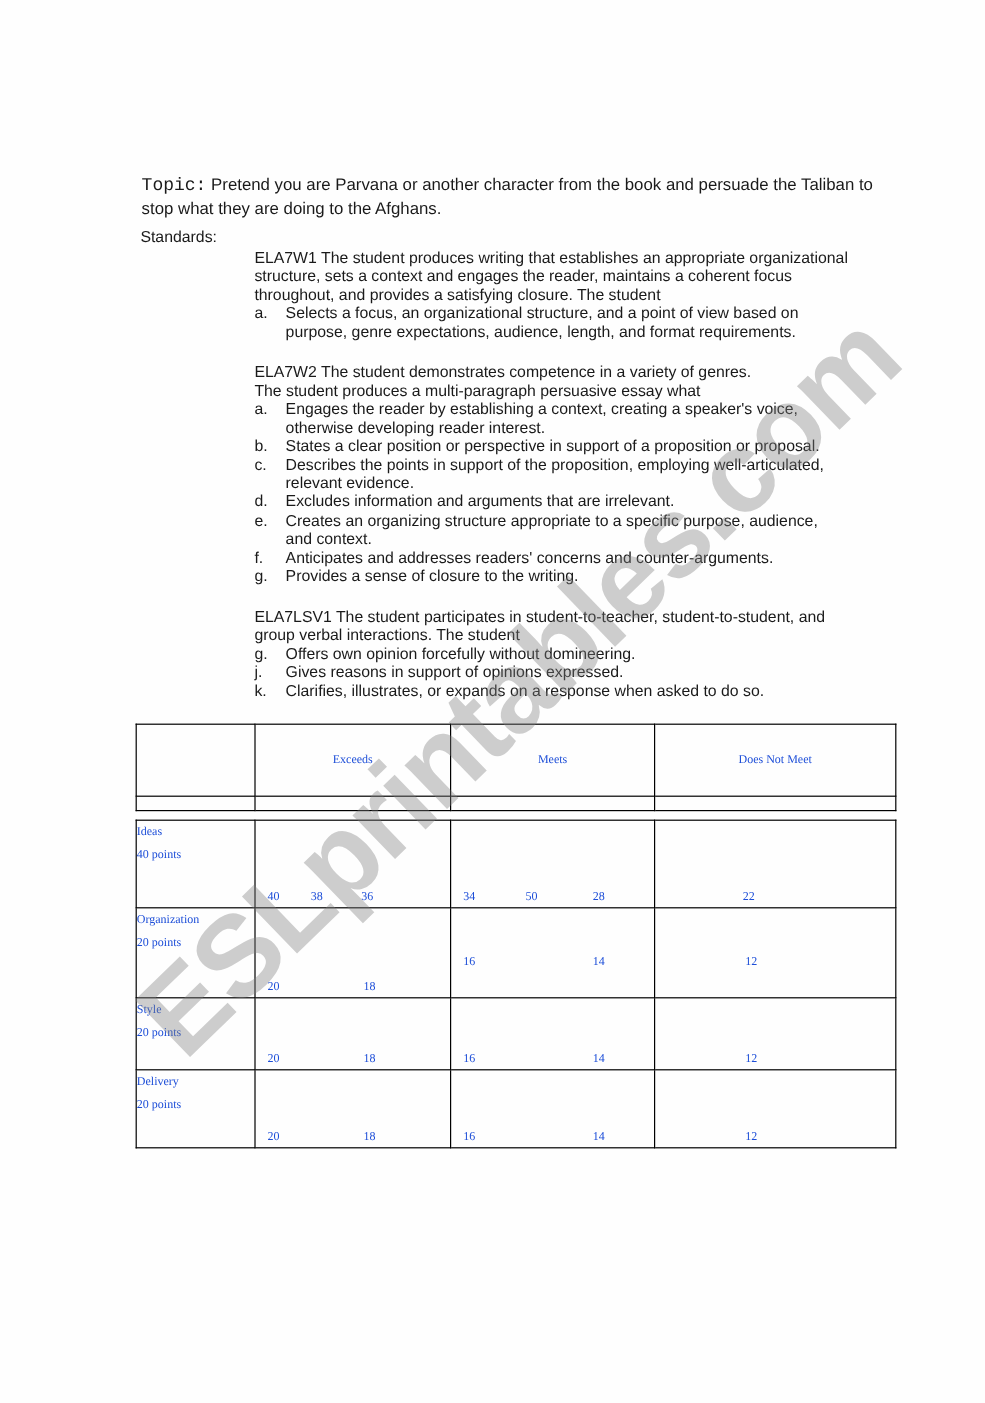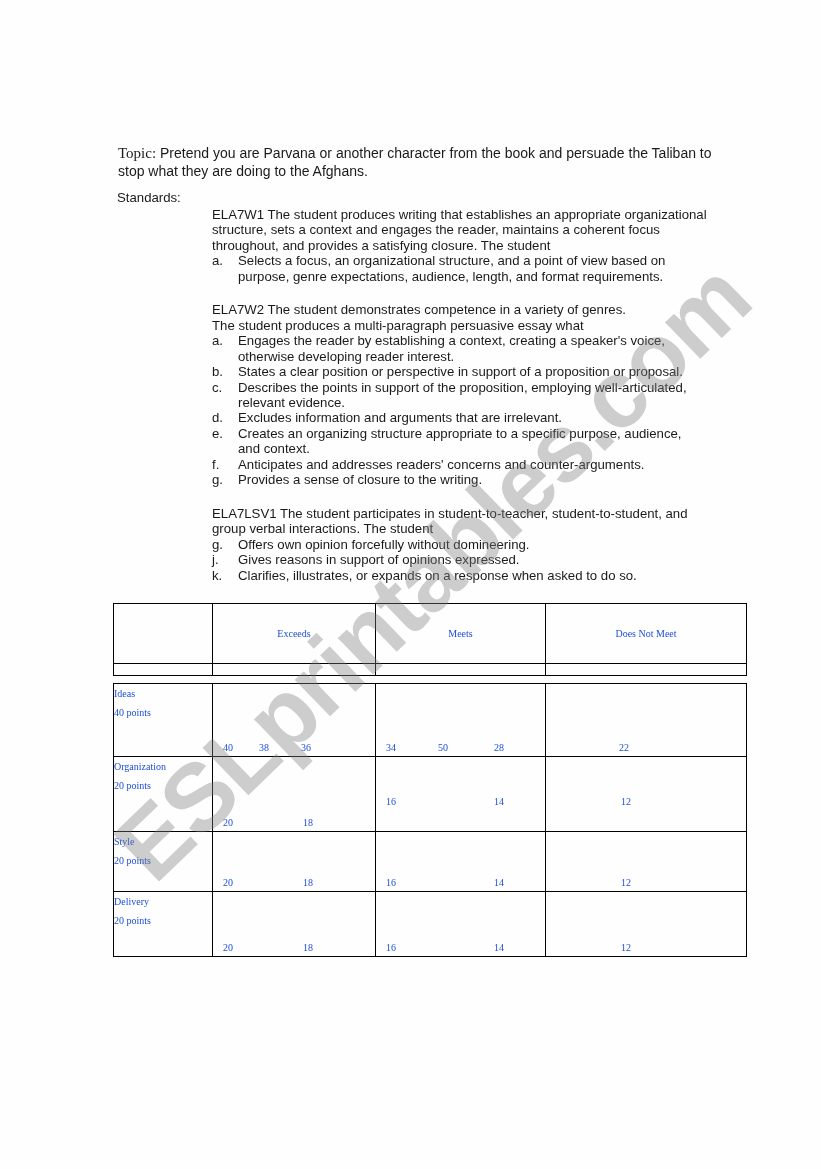--- a/index.html
+++ b/index.html
@@ -15,21 +15,21 @@
     font-family:"Liberation Sans", sans-serif; font-weight:bold;
     font-size:96px; letter-spacing:-2px; white-space:nowrap;
     color:rgba(125,125,125,0.38); z-index:3; pointer-events:none;
   }
   
   .topic {
     position:absolute; left:118px; top:144px; z-index:2;
     font-size:14px; line-height:18px; white-space:pre;
   }
   .topic-label {
-    font-family:Liberation Serif, serif; font-size:15px;
+    font-family:Liberation Mono, monospace; font-size:15px;
   }
   
   .standards-label {
     position:absolute; left:117px; top:190px; z-index:2;
     font-size:13.2px;
   }
   .standards {
     position:absolute; left:196px; top:207px; z-index:2;
     font-size:13.2px; line-height:15.45px;
   }

